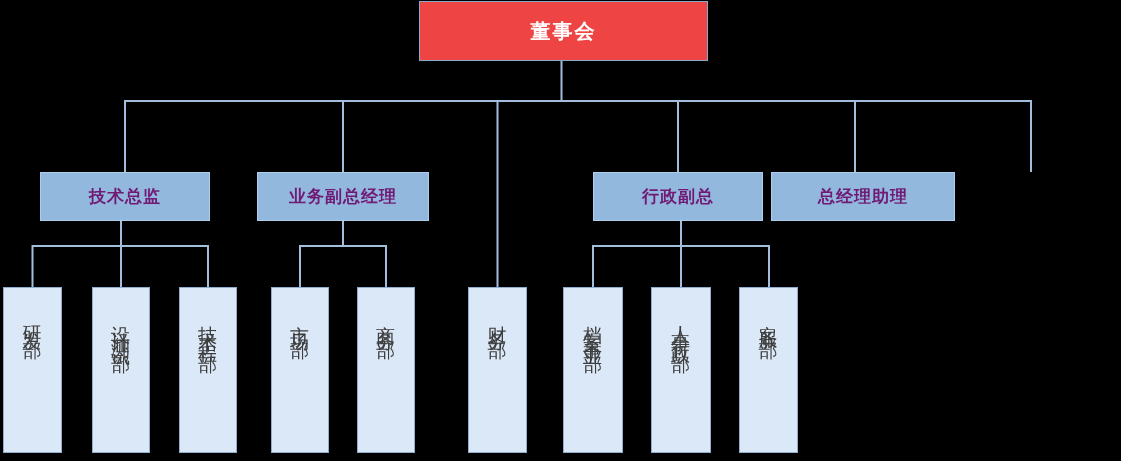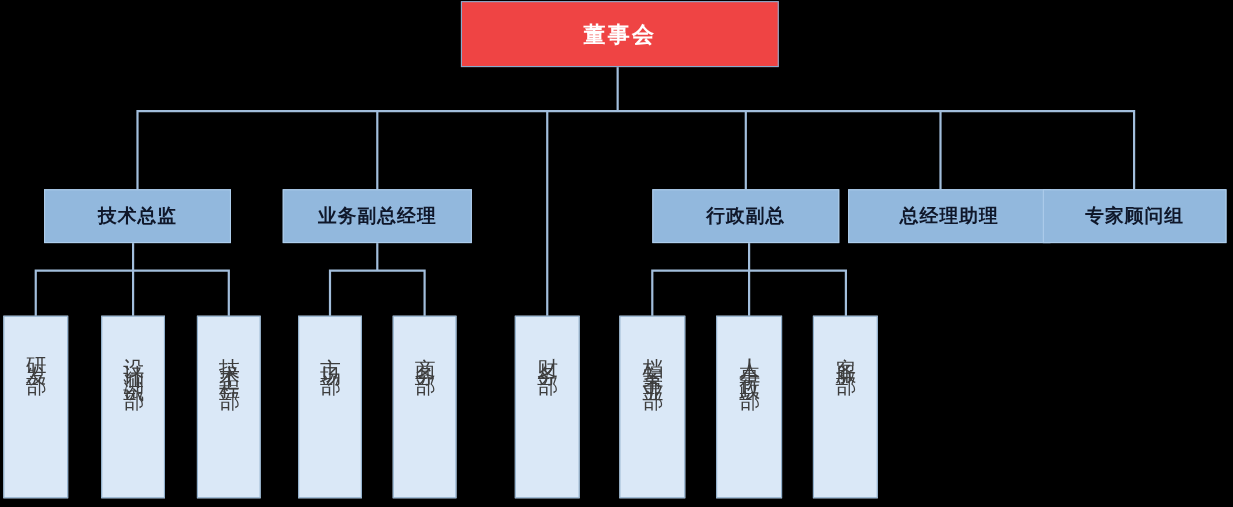--- a/index.html
+++ b/index.html
@@ -37,21 +37,21 @@
     color: #FFFFFF;
     font-size: 20px;
     font-weight: bold;
     letter-spacing: 2px;
   }
   .lvl2 {
     top: 172px;
     height: 49px;
     background: #92B8DD;
     border: 1px solid #AECDEB;
-    color: #0f172a;
+    color: #701a75;
     font-size: 17px;
     font-weight: bold;
     letter-spacing: 1px;
   }
   .lvl2.tech      { left: 40px;  width: 170px; }
   .lvl2.biz       { left: 257px; width: 172px; }
   .lvl2.admin     { left: 593px; width: 170px; }
   .lvl2.assistant { left: 771px; width: 184px; }
   .lvl2.expert    { left: 948px; width: 167px; }
   .lvl3 {
@@ -116,23 +116,20 @@
   </div>
   <div class="node lvl2 admin">
     <span>行政副总</span>
   </div>
   <div class="node lvl2 biz">
     <span>业务副总经理</span>
   </div>
   <div class="node lvl2 assistant">
     <span>总经理助理</span>
   </div>
-  <div class="node lvl2 expert">
-    <span>专家顾问组</span>
-  </div>
 
   <div class="node lvl3 d1">
     <span class="vtext">研发部</span>
   </div>
   <div class="node lvl3 d2">
     <span class="vtext">设计测试部</span>
   </div>
   <div class="node lvl3 d3">
     <span class="vtext">技术工程部</span>
   </div>

